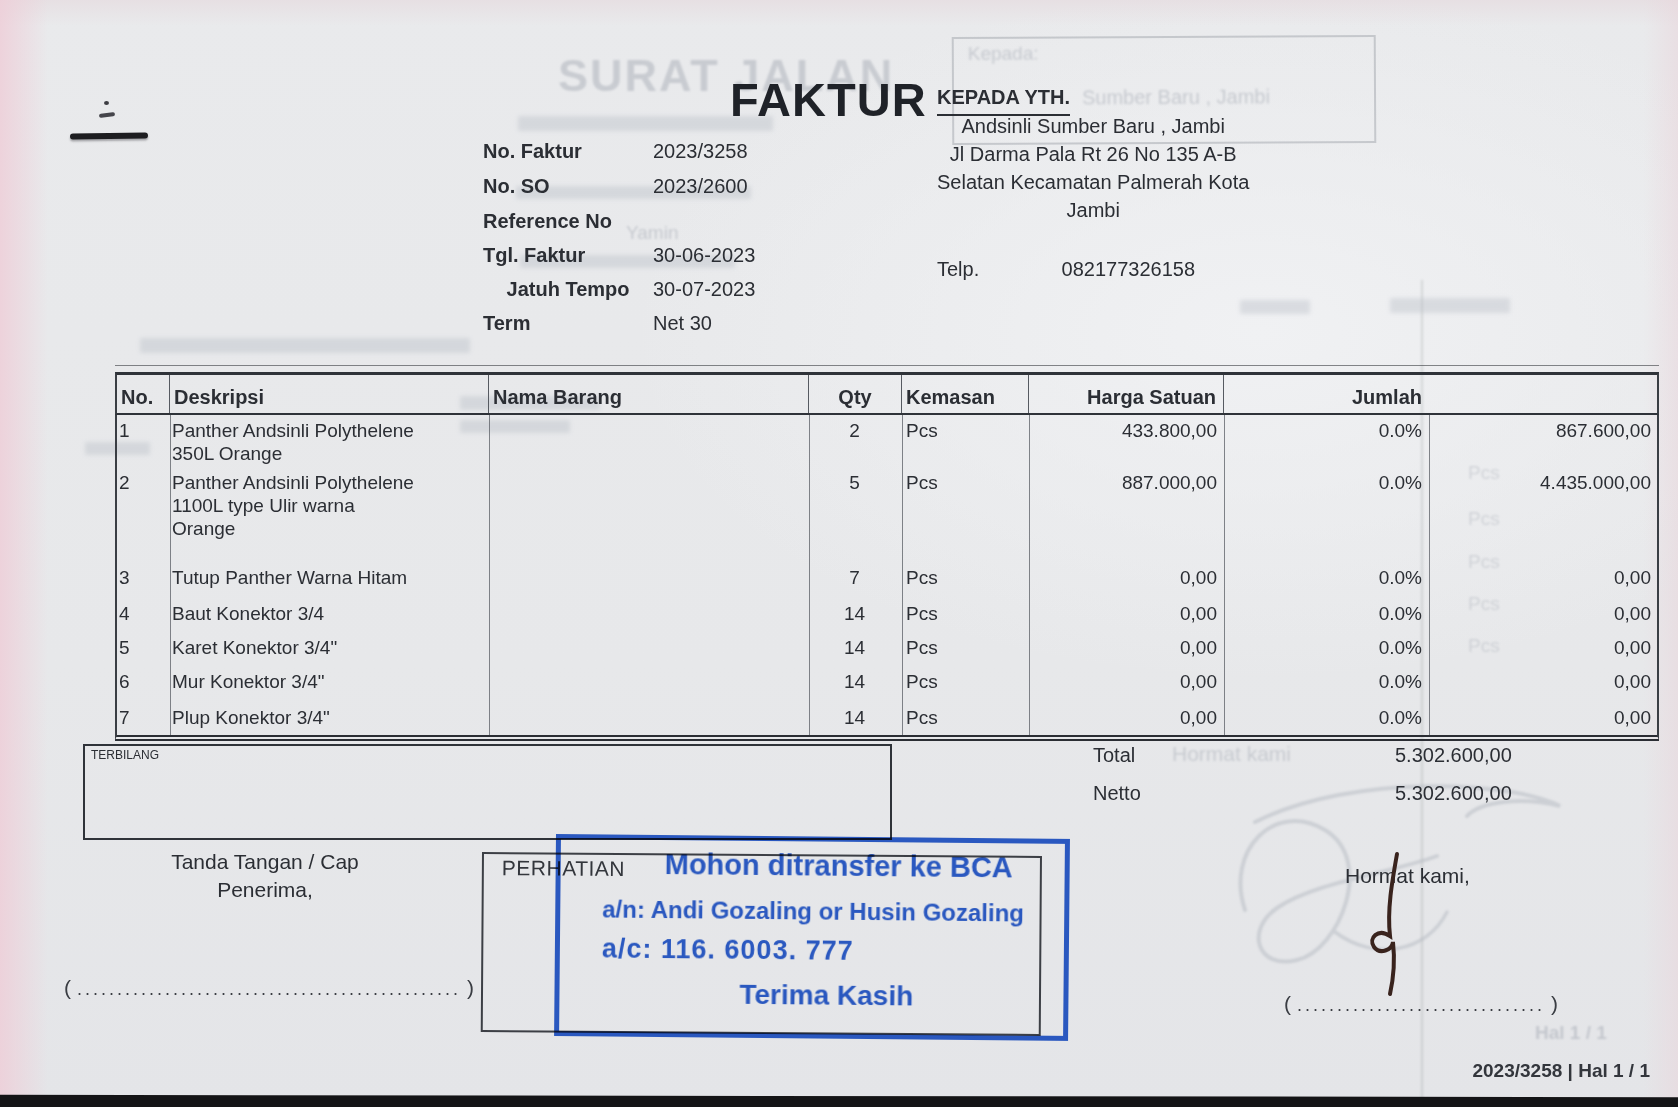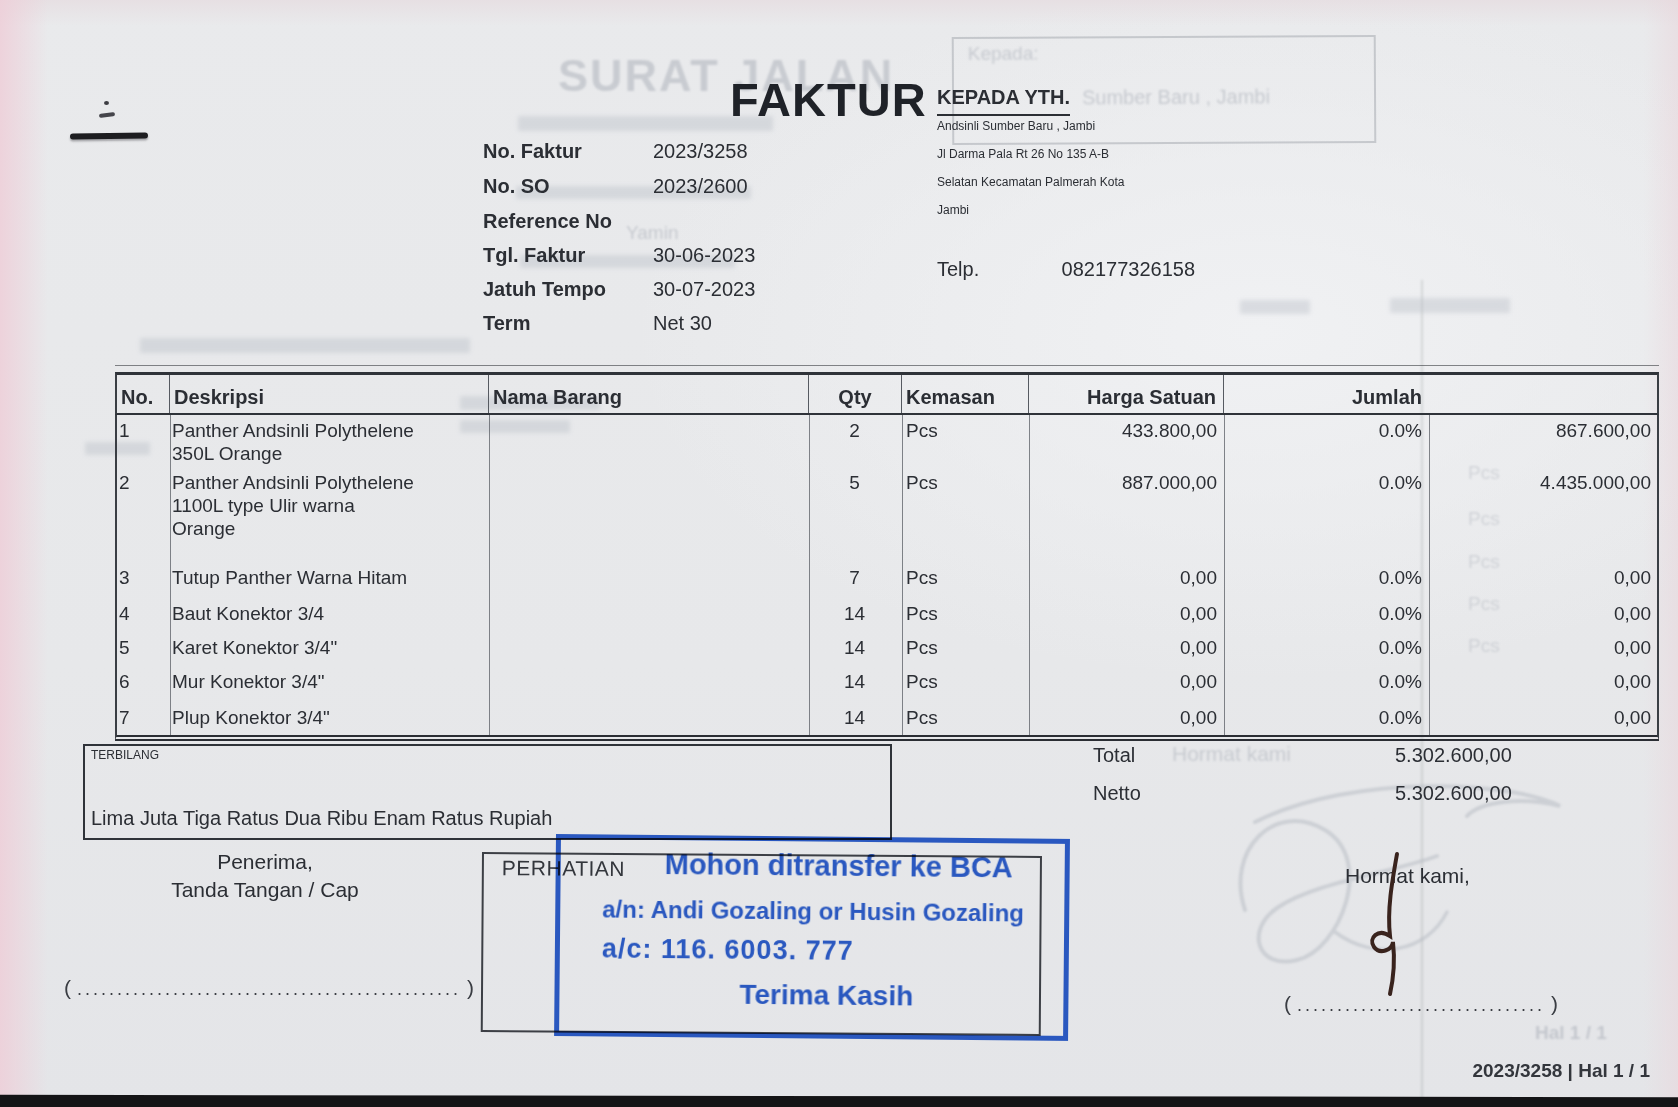--- a/index.html
+++ b/index.html
@@ -14,21 +14,21 @@
       linear-gradient(180deg,#e9eaec 0%,#e7e8ea 60%,#e4e5e8 100%);
   }
   .abs{position:absolute;}
   
   .ghost{color:#a9aeb7;opacity:.55;filter:blur(1px);}
   .gbar{position:absolute;background:#b6bbc4;opacity:.38;filter:blur(2px);border-radius:2px;}
   .ghost-box{position:absolute;border:2px solid rgba(128,134,142,.35);transform:rotate(-0.3deg);}
   
   .title{font-size:47px;font-weight:bold;letter-spacing:1px;color:#1f2228;}
   .kepada{font-size:20px;font-weight:bold;border-bottom:2px solid #2b2e34;padding-bottom:5px;display:inline-block;}
-  .addr-line{font-size:12px;line-height:28px;white-space:nowrap;}
+  .addr-line{font-size:20px;line-height:28px;white-space:nowrap;text-align:center;}
   .meta-row{position:absolute;left:483px;font-size:20px;white-space:nowrap;}
   .meta-row .lbl{display:inline-block;width:170px;font-weight:bold;}
   
   .tbl{position:absolute;left:83px;top:372px;width:1544px;margin-left:32px;}
   .tbl-preline{position:absolute;left:0;top:-7px;width:1544px;height:1px;background:rgba(55,58,64,.6);}
   .tbl-head{
     display:grid;grid-template-columns:53px 319px 320px 93px 127px 195px 205px 232px;
     border-top:3px solid #2f3339;border-bottom:2px solid #2f3339;
     border-left:2px solid #3a3e44;border-right:2px solid #3a3e44;
     font-size:20px;font-weight:bold;
@@ -136,21 +136,21 @@
   <div class="abs" style="left:937px;top:258px;font-size:20px;">
     <span style="display:inline-block;width:119px;">Telp.</span>
     <span>082177326158</span>
   </div>
 
   <div id="meta-block">
       <div class="meta-row" style="top: 140px;"><span class="lbl">No. Faktur</span><span>2023/3258</span></div>
       <div class="meta-row" style="top: 175px;"><span class="lbl">No. SO</span><span>2023/2600</span></div>
       <div class="meta-row" style="top: 210px;"><span class="lbl">Reference No</span><span></span></div>
       <div class="meta-row" style="top: 244px;"><span class="lbl">Tgl. Faktur</span><span>30-06-2023</span></div>
-      <div class="meta-row" style="top: 278px;"><span class="lbl">Jatuh Tempo</span><span>30-07-2023</span></div>
+      <div class="meta-row" style="top: 278px; text-align: center;"><span class="lbl">Jatuh Tempo</span><span>30-07-2023</span></div>
       <div class="meta-row" style="top: 312px;"><span class="lbl">Term</span><span>Net 30</span></div>
     </div>
 
   <div class="tbl">
     <div class="tbl-preline"></div>
     <div class="tbl-head" id="tbl-head">
         <div class="hc ">No.</div>
         <div class="hc ">Deskripsi</div>
         <div class="hc ">Nama Barang</div>
         <div class="hc c">Qty</div>
@@ -237,30 +237,29 @@
           <div class="c-kem">Pcs</div>
           <div class="c-r">0,00</div>
           <div class="c-r">0.0%</div>
           <div class="c-r">0,00</div>
         </div>
       </div>
   </div>
 
   <div class="terb">
     <div class="t-lbl">TERBILANG</div>
-    <div class="t-txt">Lima Juta Tiga Ratus Dua Ribu Enam Ratus Rupiah</div>
   </div>
   <div class="tot-lbl" style="top:744px;">Total</div>
   <div class="tot-val" style="top:744px;">5.302.600,00</div>
   <div class="tot-lbl" style="top:782px;">Netto</div>
   <div class="tot-val" style="top:782px;">5.302.600,00</div>
 
   <div class="sig-left">
+    <div>Tanda Tangan / Cap</div>
     <div>Penerima,</div>
-    <div>Tanda Tangan / Cap</div>
   </div>
   <div class="paren-line" style="left:64px;top:976px;width:410px;">
     <span>(</span>
     <span class="dots">..............................................................</span>
     <span>)</span>
   </div>
 
   <div class="attn-box">
     <div class="attn-lbl">PERHATIAN</div>
   </div>

